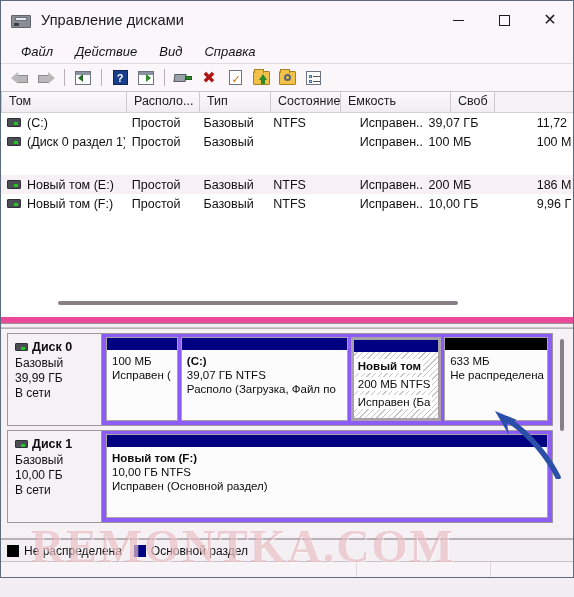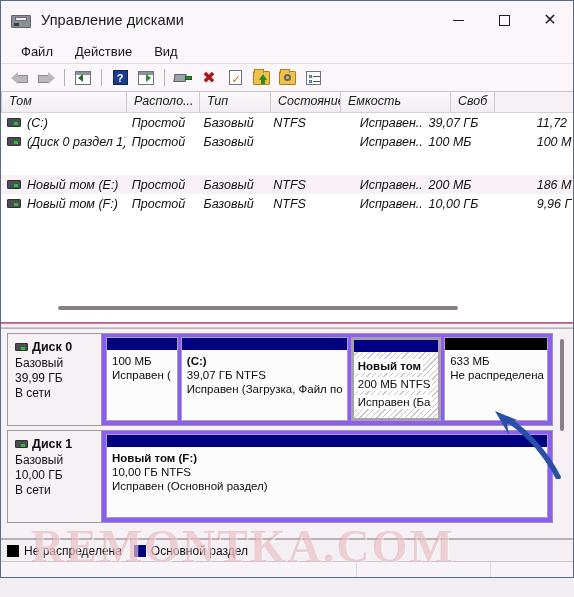--- a/index.html
+++ b/index.html
@@ -61,20 +61,21 @@
   .glyph-max { width: 11px; height: 11px; border: 1px solid #1b1b1b; }
   .glyph-close { font-size: 16px; line-height: 1; font-family: "DejaVu Sans", sans-serif; }
 
   
   .menubar {
     height: 25px;
     display: flex; align-items: center;
     padding-left: 10px;
     background: #faf6f9;
     border-bottom: 1px solid #e2dbe0;
+    font-style: italic;
   }
   .menuitem {
     font-size: 13px; color: #141414;
     padding: 3px 10px; margin-right: 2px;
     white-space: nowrap;
   }
 
   
   .toolbar {
     height: 28px;
@@ -175,22 +176,21 @@
   .ico-props .bx {
     position: absolute; left: 2px; width: 3px; height: 3px;
     border: 1px solid #3f6fb5; background: #cfe0f5;
   }
 
   
   .listpane {
     position: relative;
     height: 231px;
     background: #ffffff;
-    border-bottom: 1px solid #ec4899;
-    font-style: italic;
+    border-bottom: 6px solid #ec4899;
   }
   .lheader {
     display: flex; height: 21px;
     background: #f5f1f4;
     border-bottom: 1px solid #d8d2d7;
   }
   .lheader .hcell {
     font-size: 12.5px; color: #1a1a1a;
     padding: 2px 0 0 7px;
     border-right: 1px solid #cfc9ce;
@@ -382,20 +382,21 @@
       <div class="winbtn close">
           <div class="glyph-close">✕</div>
         </div>
     </div>
   </div>
 
   <div class="menubar">
     <div class="menuitem">Файл</div>
     <div class="menuitem">Действие</div>
     <div class="menuitem">Вид</div>
+    <div class="menuitem">Справка</div>
   </div>
 
   <div class="toolbar">
     <div class="tbtn">
       <div class="arrow-l"></div>
     </div>
     <div class="tbtn">
       <div class="arrow-r"></div>
     </div>
     <div class="tsep"></div>
@@ -540,21 +541,21 @@
             <div class="ln">100 МБ</div>
             <div class="ln">Исправен (</div>
           </div>
         </div>
 
         <div class="part" style="flex:170">
           <div class="cap"></div>
           <div class="body">
             <div class="ln b">(C:)</div>
             <div class="ln">39,07 ГБ NTFS</div>
-            <div class="ln">Исправен (Загрузка, Файл по</div>
+            <div class="ln">Располо (Загрузка, Файл по</div>
           </div>
         </div>
 
         <div class="part selected" style="flex:87">
           <div class="cap"></div>
           <div class="body">
             <div class="ln b">Новый том</div>
             <div class="ln">200 МБ NTFS</div>
             <div class="ln">Исправен (Ба</div>
           </div>

